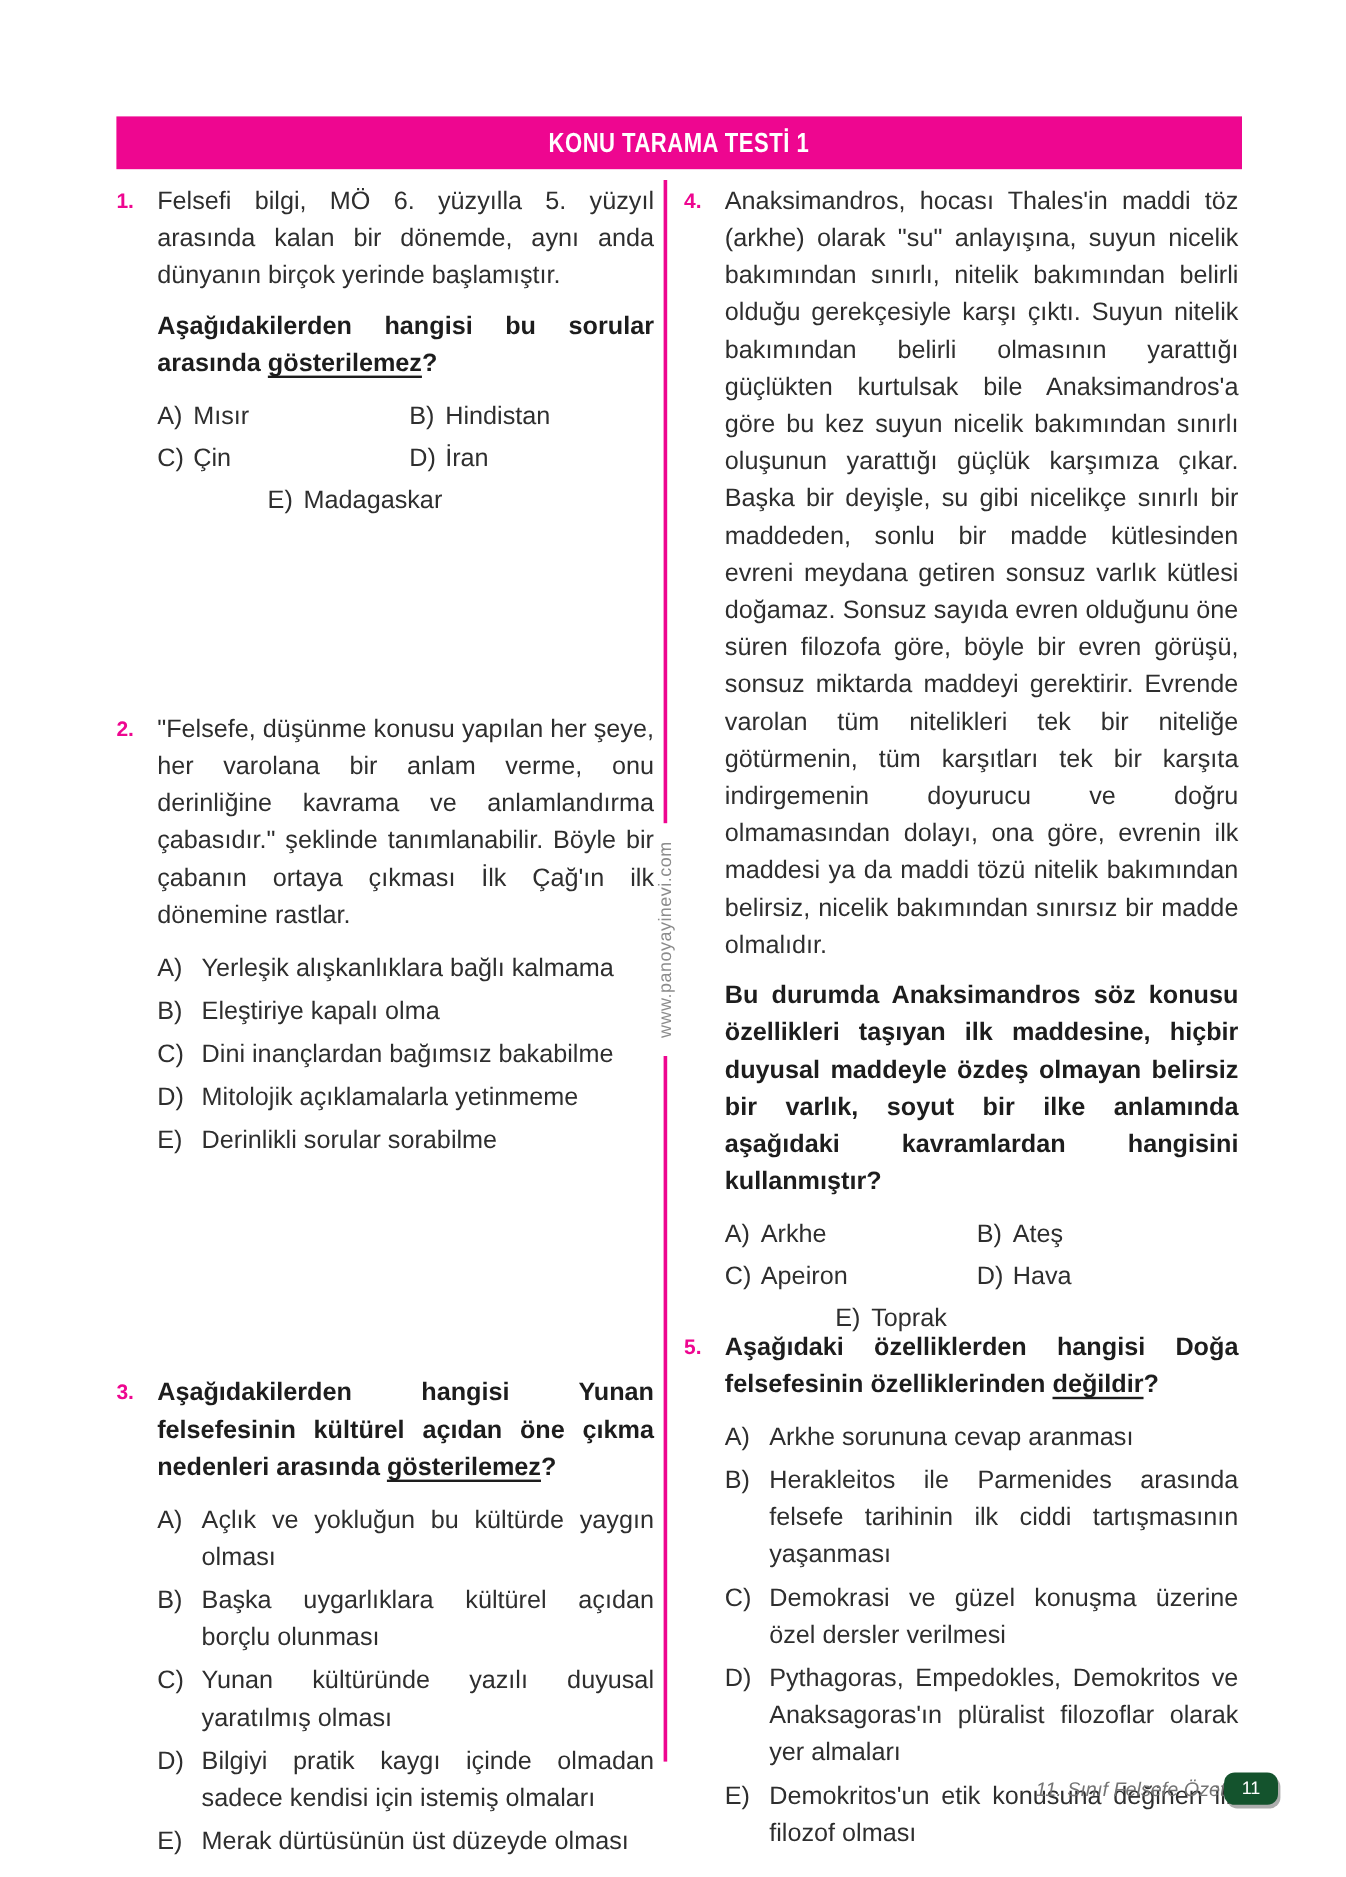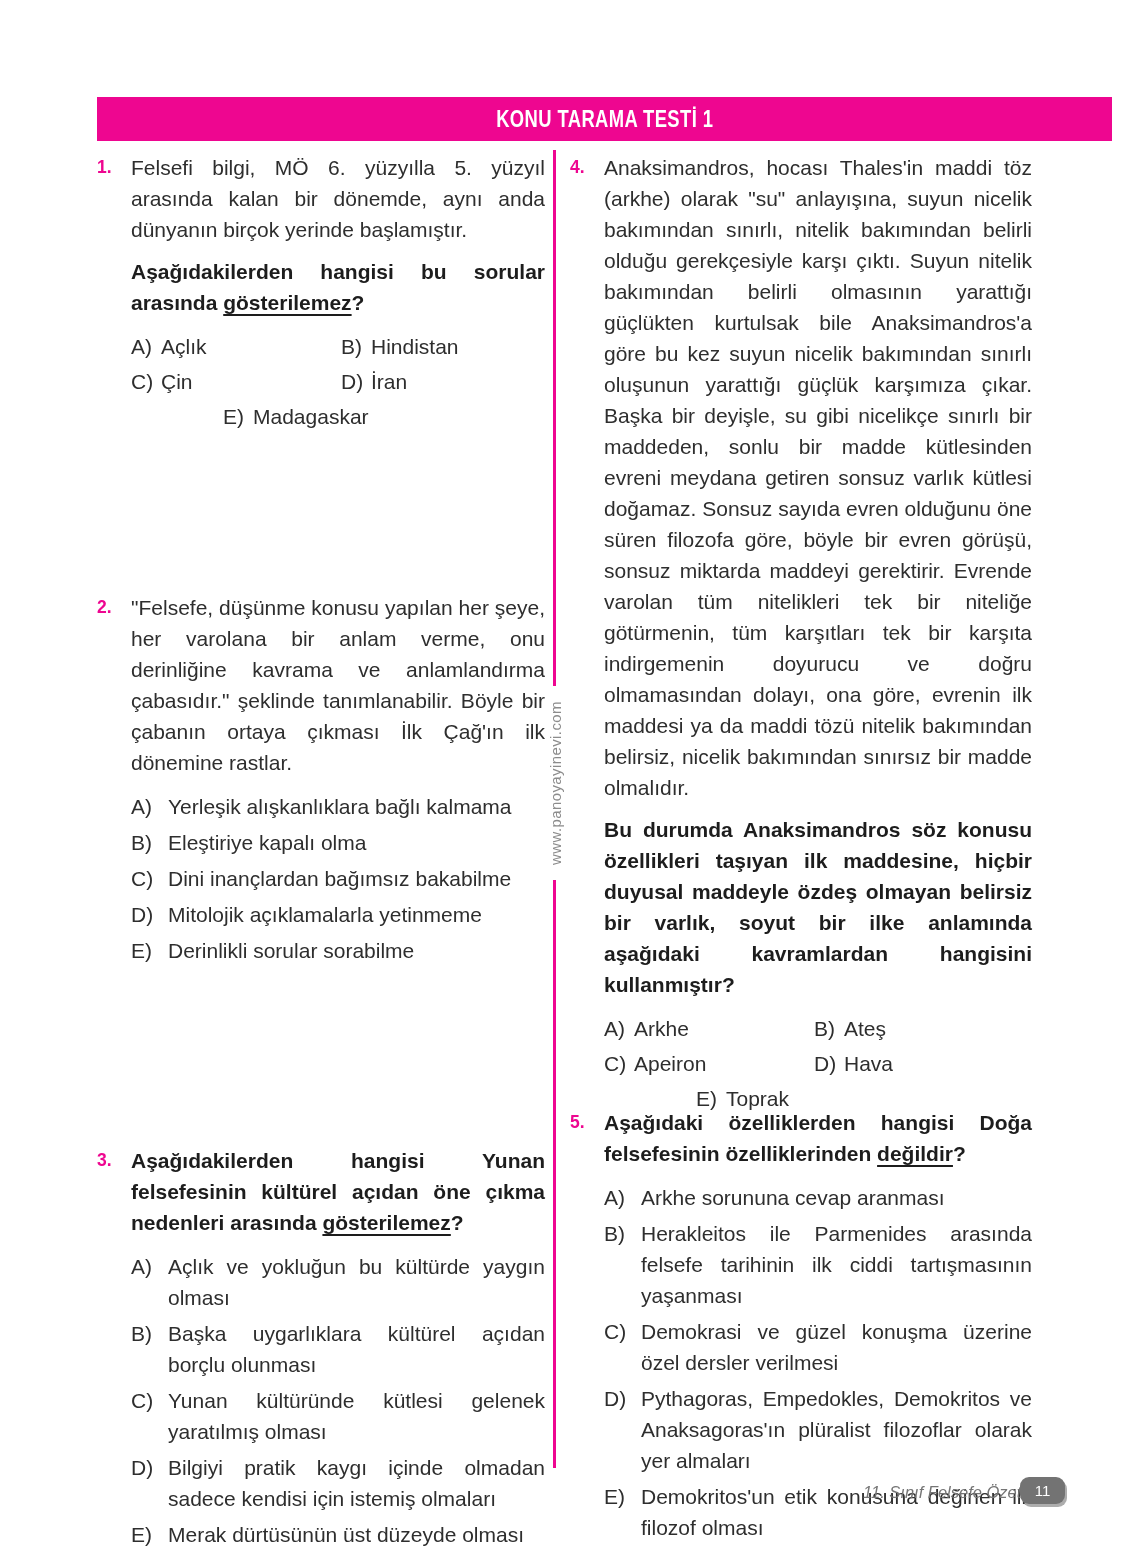--- a/index.html
+++ b/index.html
@@ -1,21 +1,21 @@
 <!DOCTYPE html>
 <html><head>
 <meta charset="utf-8">
 <style>
   html,body { margin:0; padding:0; background:#ffffff; }
   .page {
     position:relative; width:1122px; height:1564px; background:#ffffff;
     font-family:"Liberation Sans", sans-serif; color:#2e2e2e; overflow:hidden;
   }
   .header-bar {
-    position:absolute; left:97px; top:97px; width:1015px; height:44px;
+    position:absolute; left:97px; top:97px; width:938px; height:44px;
     background:#EE0690; display:flex; align-items:center; justify-content:center;
   }
   .header-title {
     color:#ffffff; font-weight:700; font-size:23px; letter-spacing:0.5px;
     white-space:nowrap; transform:scaleX(0.80);
   }
   .q { position:absolute; display:flex; }
   .q-left  { width:448px; }
   .q-right { width:462px; }
   .q-num {
@@ -45,21 +45,21 @@
   .watermark {
     position:absolute; left:555px; top:783px; transform:translate(-50%,-50%) rotate(-90deg);
     white-space:nowrap; color:#8C8C8C; font-size:15px; letter-spacing:0.4px;
   }
   .footer-title {
     position:absolute; left:863px; top:1483px; font-style:italic;
     color:#757575; font-size:16.5px; white-space:nowrap;
   }
   .page-badge {
     position:absolute; left:1020px; top:1477px; width:45px; height:27px;
-    background:#737373; border-radius:9px; color:#ffffff; font-size:15px;
+    background:#14532d; border-radius:9px; color:#ffffff; font-size:15px;
     display:flex; align-items:center; justify-content:center;
     box-shadow:2px 3px 0 rgba(105,105,105,0.55);
   }
 </style>
 </head>
 <body>
 
 <div class="page">
 
   <div class="header-bar">
@@ -71,21 +71,21 @@
   <div class="watermark">www.panoyayinevi.com</div>
 
   <div class="q q-left" style="left:97px; top:152px; width:448px;">
     <div class="q-num">1.</div>
     <div class="q-body">
       <div class="q-intro">Felsefi bilgi, MÖ 6. yüzyılla 5. yüzyıl arasında kalan bir dönemde, aynı anda dünyanın birçok yerinde başlamıştır.</div>
       <div class="q-stem"><span>Aşağıdakilerden hangisi bu sorular arasında </span><span class="u">gösterilemez</span><span>?</span></div>
       <div class="opts-grid">
         <div class="opt-cell">
             <span class="opt-label">A)</span>
-            <span class="opt-text">Açlık</span>
+            <span class="opt-text">Mısır</span>
           </div>
         <div class="opt-cell">
             <span class="opt-label">B)</span>
             <span class="opt-text">Hindistan</span>
           </div>
         <div class="opt-cell">
             <span class="opt-label">C)</span>
             <span class="opt-text">Çin</span>
           </div>
         <div class="opt-cell">
@@ -137,21 +137,21 @@
         <div class="opt">
             <span class="opt-label">A)</span>
             <span class="opt-text">Açlık ve yokluğun bu kültürde yaygın olması</span>
           </div>
         <div class="opt">
             <span class="opt-label">B)</span>
             <span class="opt-text">Başka uygarlıklara kültürel açıdan borçlu olunması</span>
           </div>
         <div class="opt">
             <span class="opt-label">C)</span>
-            <span class="opt-text">Yunan kültüründe kütlesi gelenek yaratılmış olması</span>
+            <span class="opt-text">Yunan kültüründe yazılı duyusal yaratılmış olması</span>
           </div>
         <div class="opt">
             <span class="opt-label">D)</span>
             <span class="opt-text">Bilgiyi pratik kaygı içinde olmadan sadece kendisi için istemiş olmaları</span>
           </div>
         <div class="opt">
             <span class="opt-label">E)</span>
             <span class="opt-text">Merak dürtüsünün üst düzeyde olması</span>
           </div>
       </div>

